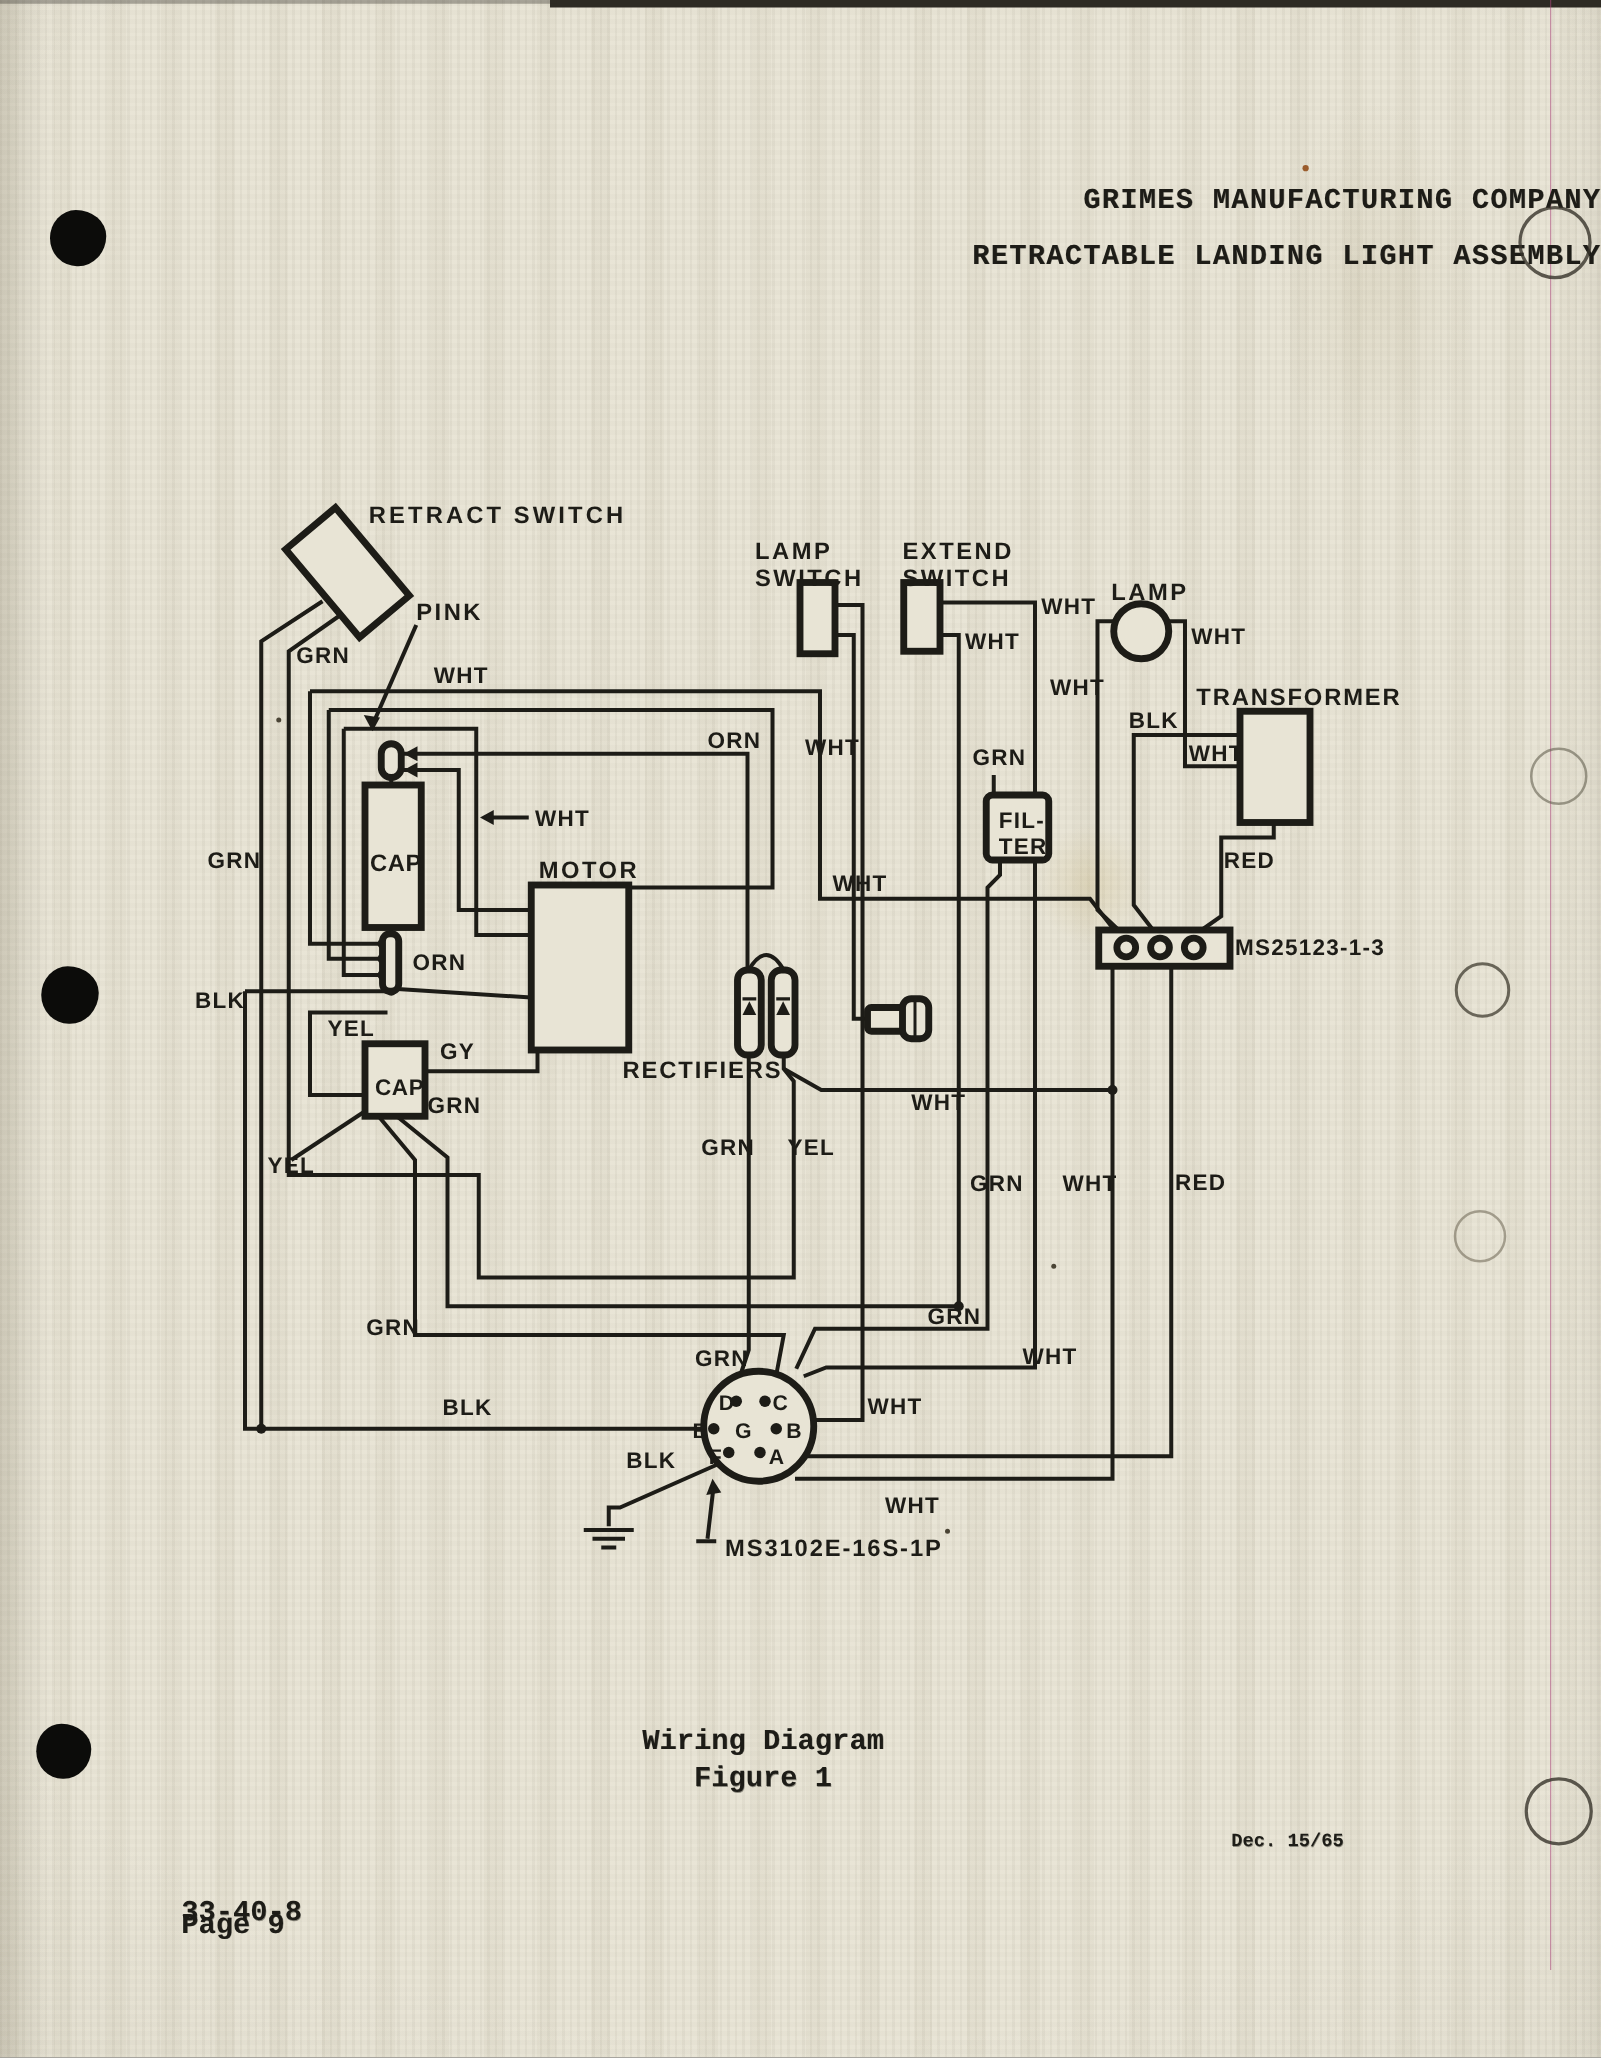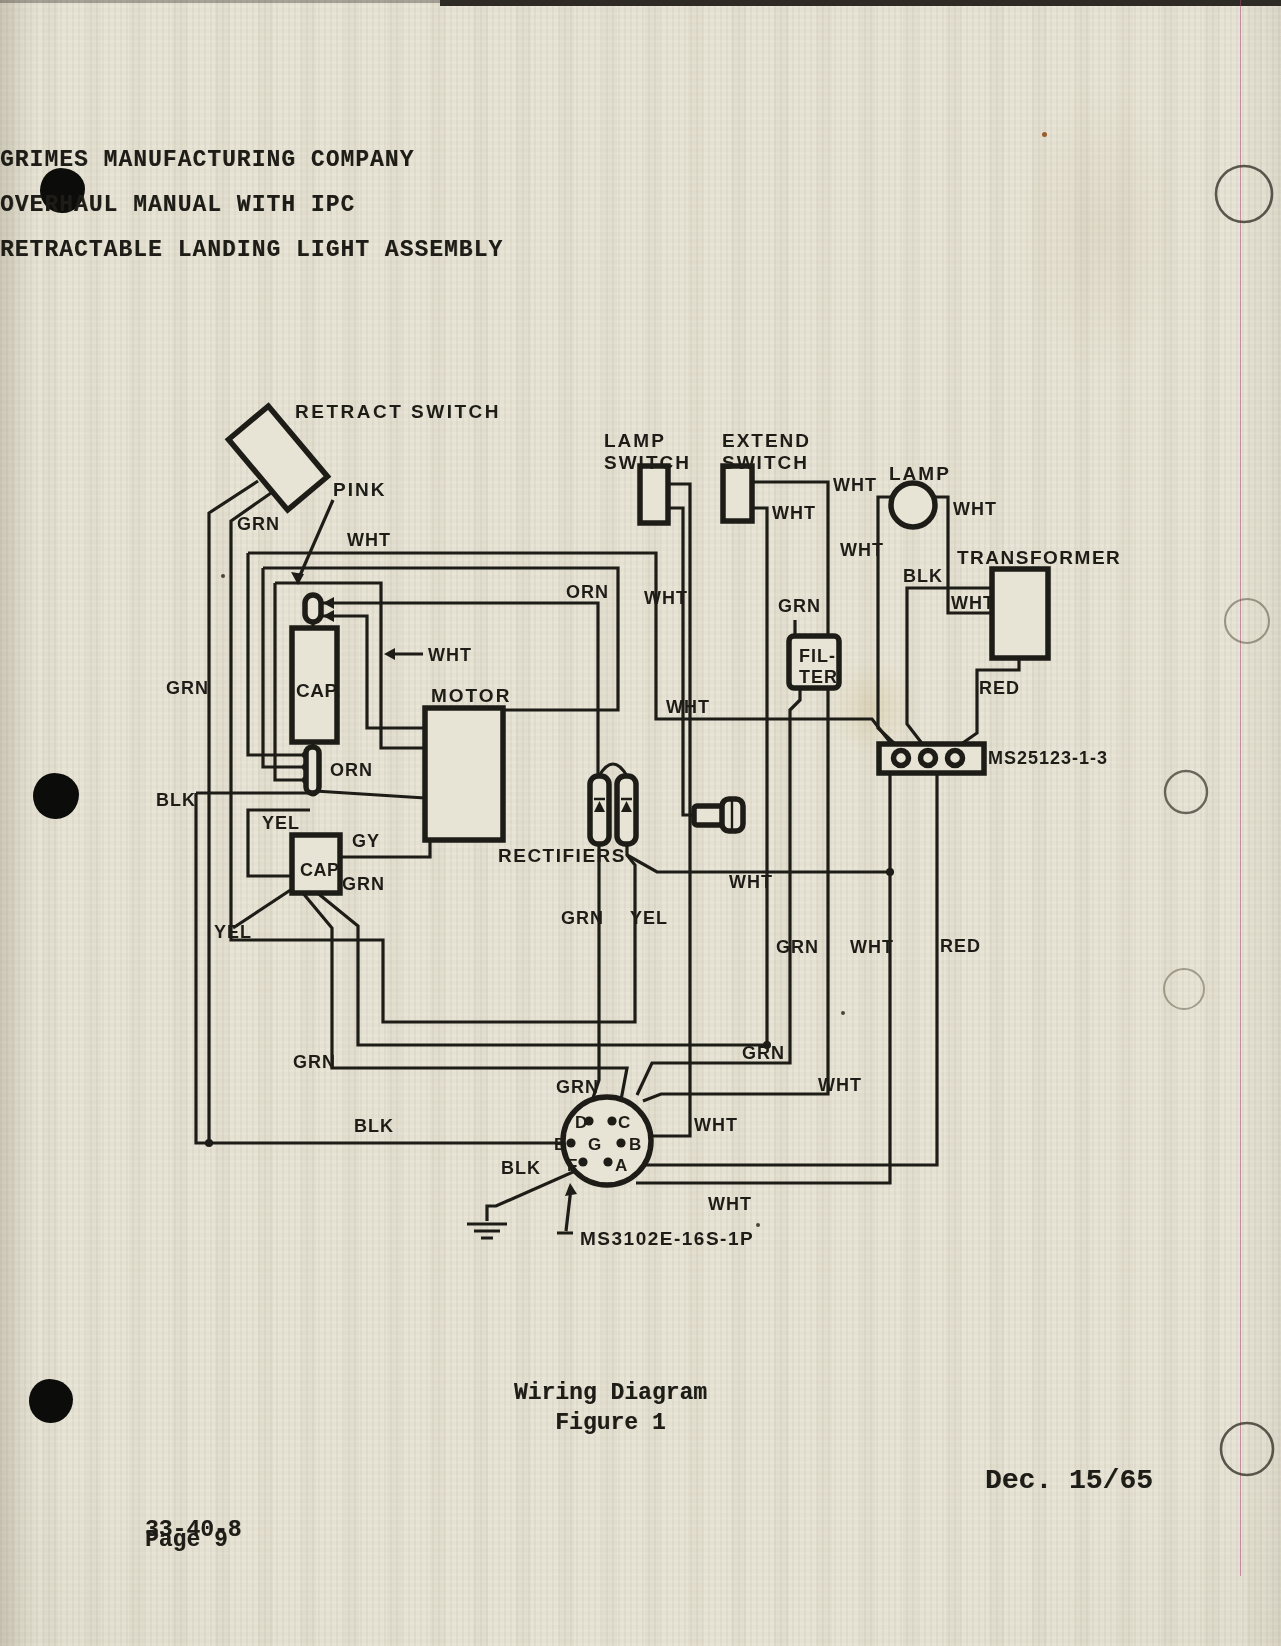--- a/index.html
+++ b/index.html
@@ -35,27 +35,27 @@
   .top-edge{position:absolute;top:0;left:440px;right:0;height:6px;background:#2e2b24;pointer-events:none;}
   .top-edge-thin{position:absolute;top:0;left:0;width:445px;height:3px;background:rgba(46,43,36,0.35);pointer-events:none;}
   .margin-line{position:absolute;top:0;bottom:70px;left:1240px;width:1.4px;background:var(--margin-line);pointer-events:none;}
   .hole{position:absolute;background:#0c0c0a;border-radius:46% 54% 50% 48%/50% 46% 54% 50%;}
   .typew{
     font-family:"Liberation Mono","DejaVu Sans Mono",monospace;
     font-weight:bold;color:var(--ink);
     text-shadow:0.4px 0.4px 0 rgba(29,28,23,0.45);
     white-space:pre;
   }
-  .header-block{position:absolute;left:0;right:0;top:138px;text-align:left;}
+  .header-block{position:absolute;left:0;right:0;top:138px;text-align:right;}
   .header-block div{font-size:23px;line-height:45px;letter-spacing:1px;}
   .caption-block{position:absolute;left:0;right:60px;top:1378px;text-align:center;}
   .caption-block div{font-size:23px;line-height:30px;}
   .footer-doc{position:absolute;left:145px;top:1477px;font-size:23px;margin-top:40px;}
   .footer-page{position:absolute;left:145px;top:1527px;font-size:23px;}
-  .footer-date{position:absolute;left:985px;top:1465px;font-size:28px;}
+  .footer-date{position:absolute;left:985px;top:1465px;font-size:15px;}
   svg#diagram{position:absolute;left:0;top:0;}
   svg#diagram text{
     font-family:"Liberation Sans", sans-serif;
     font-weight:bold;
     fill:var(--ink);
   }
   .wire{stroke:var(--ink);stroke-width:3.2;fill:none;stroke-linejoin:miter;stroke-linecap:butt;}
   .thick{stroke:var(--ink);fill:none;stroke-width:5.5;}
   .comp-fill{fill:var(--paper);}
   .ring{fill:none;pointer-events:none;}
@@ -75,21 +75,20 @@
   <div class="hole" style="left:33px;top:773px;width:46px;height:46px;"></div>
   <div class="hole" style="left:29px;top:1379px;width:44px;height:44px;"></div>
 
   <div class="speck" style="left:221px;top:574px;width:4px;height:4px;"></div>
   <div class="speck" style="left:841px;top:1011px;width:4px;height:4px;"></div>
   <div class="speck" style="left:756px;top:1223px;width:4px;height:4px;"></div>
   <div class="speck" style="left:1042px;top:132px;width:5px;height:5px;background:#9a5c2c;"></div>
 
   <div class="header-block">
     <div class="typew">GRIMES MANUFACTURING COMPANY</div>
-    <div class="typew">OVERHAUL MANUAL WITH IPC</div>
     <div class="typew">RETRACTABLE LANDING LIGHT ASSEMBLY</div>
   </div>
 
   <svg id="diagram" width="1281" height="1646" viewBox="0 0 1281 1646">
 
     <g>
 
       <path class="wire" d="M258,481 L209,513 L209,1143"></path>
       <path class="wire" d="M271,493 L231,521 L231,940 L383,940 L383,1022 L635,1022 L635,865 L627,855 L627,843"></path>
       <path class="wire" d="M233,928 L292,889"></path>

